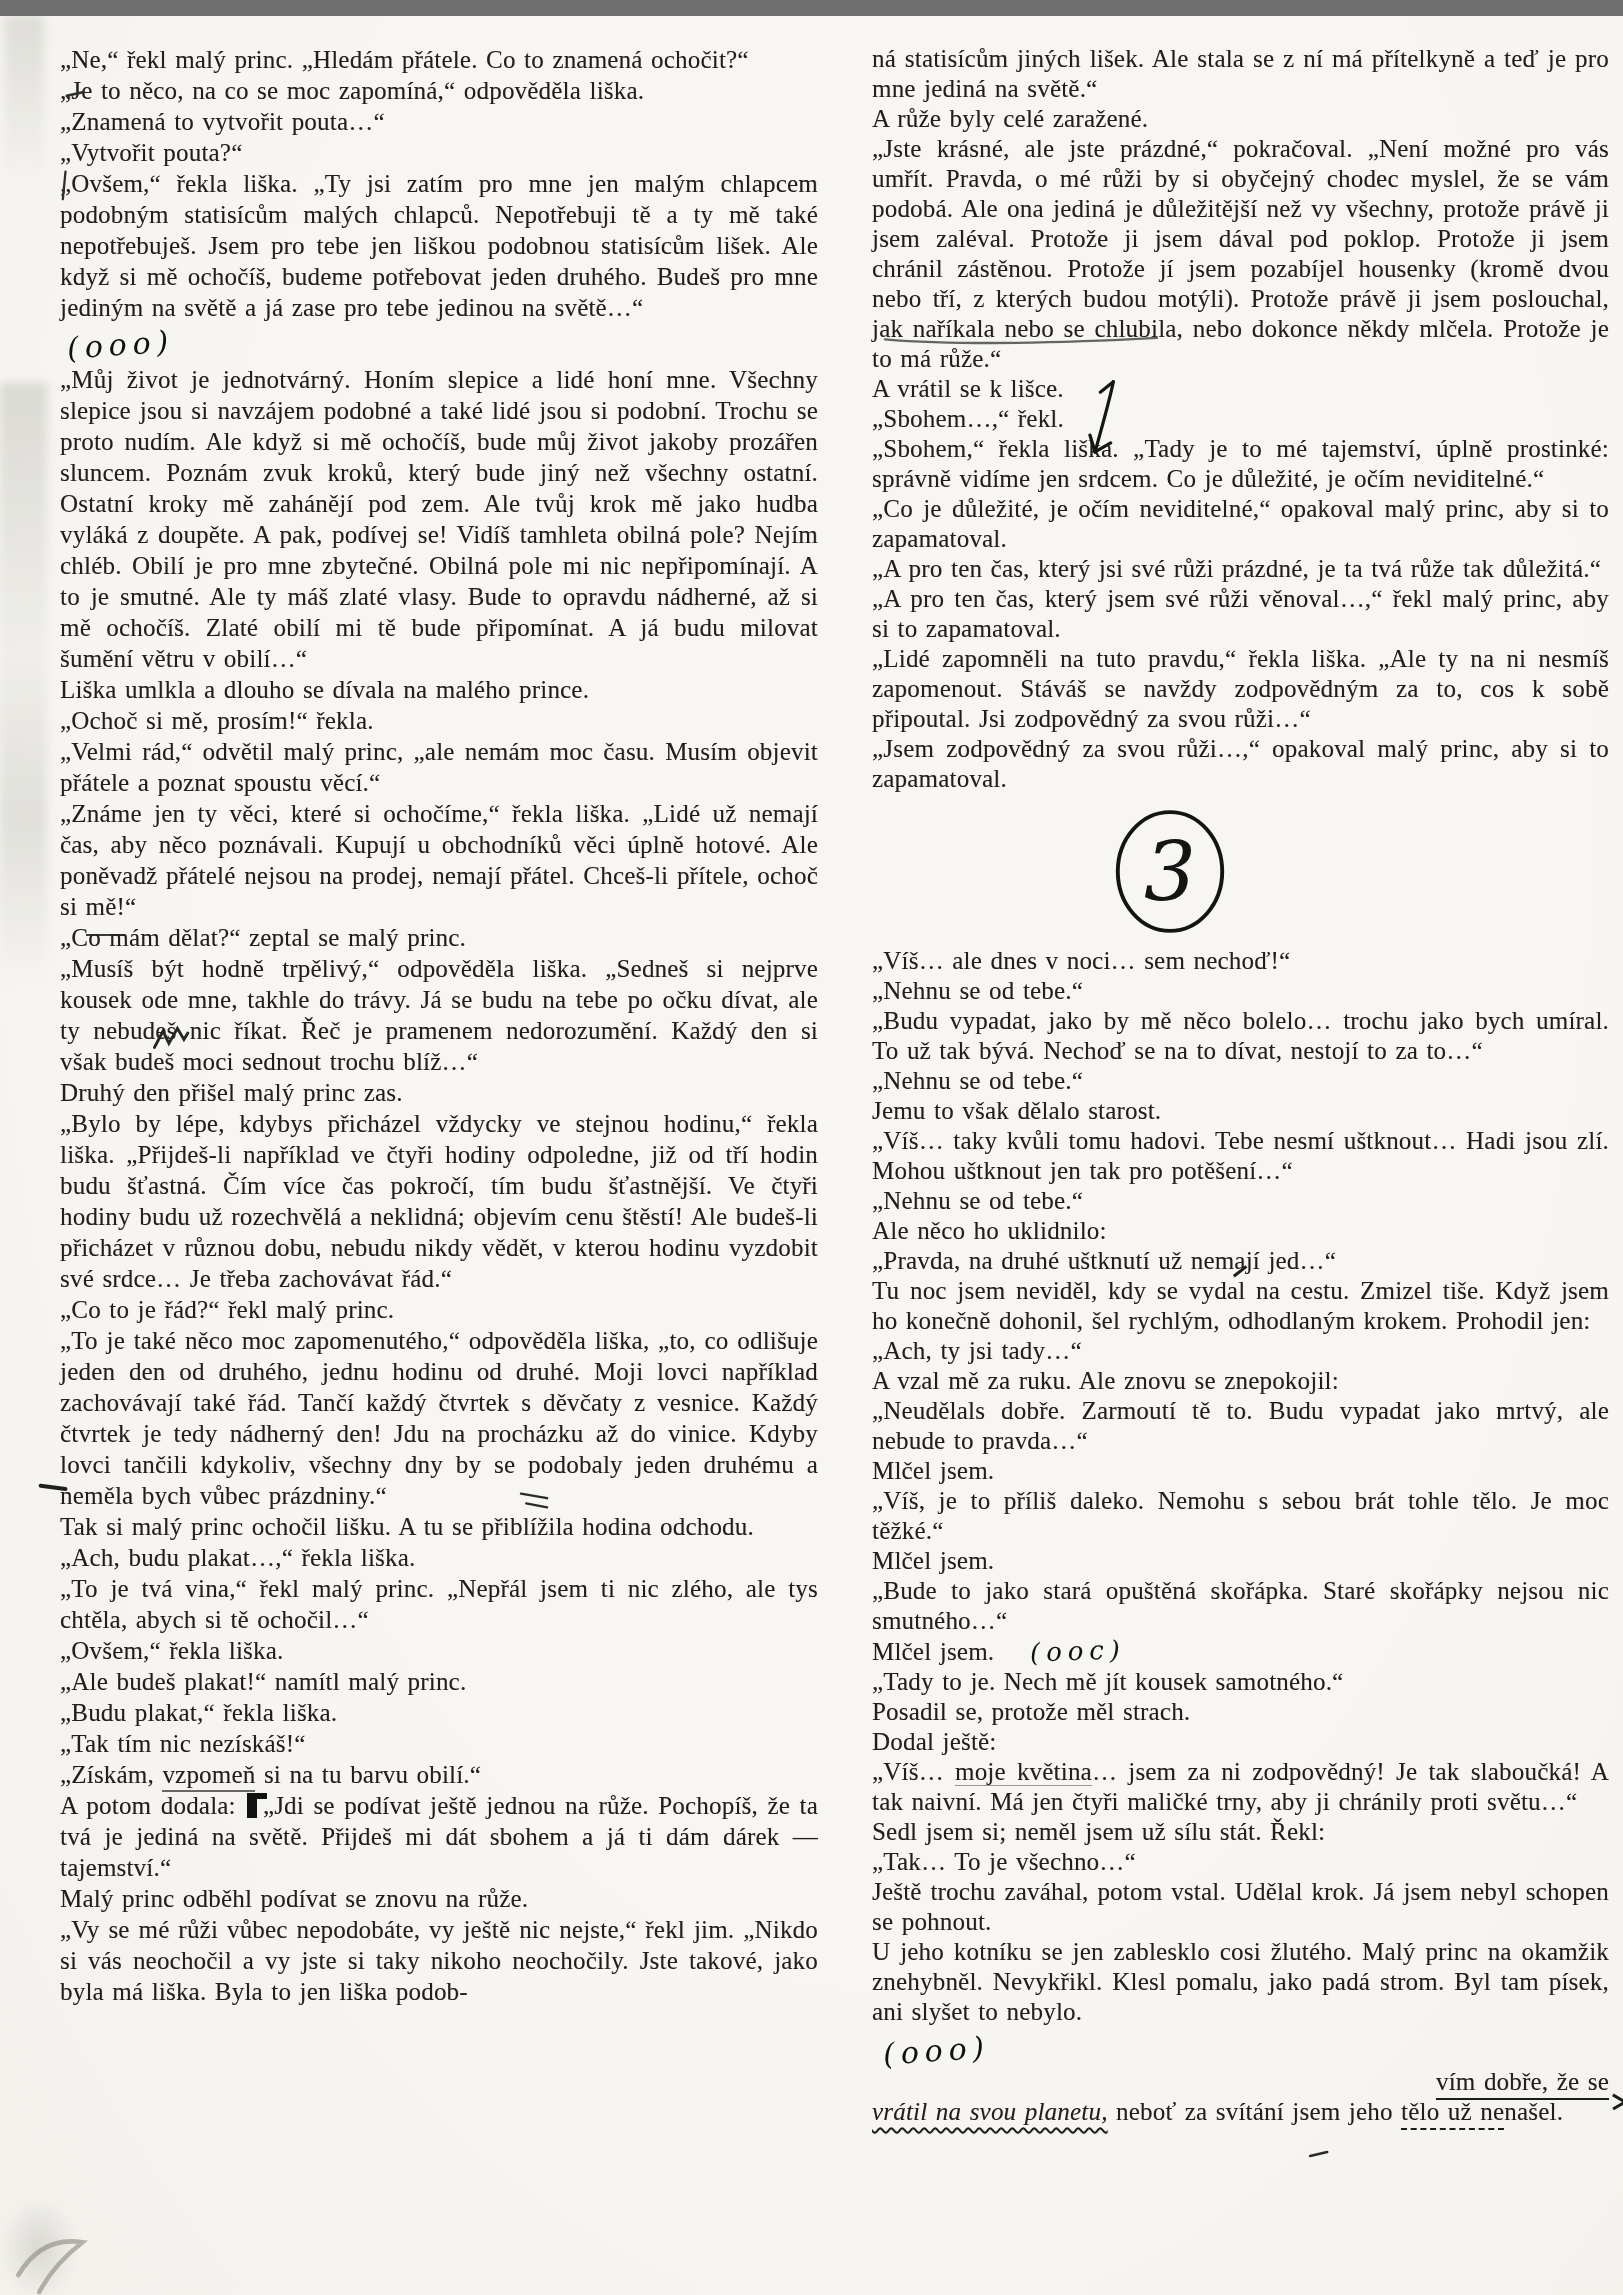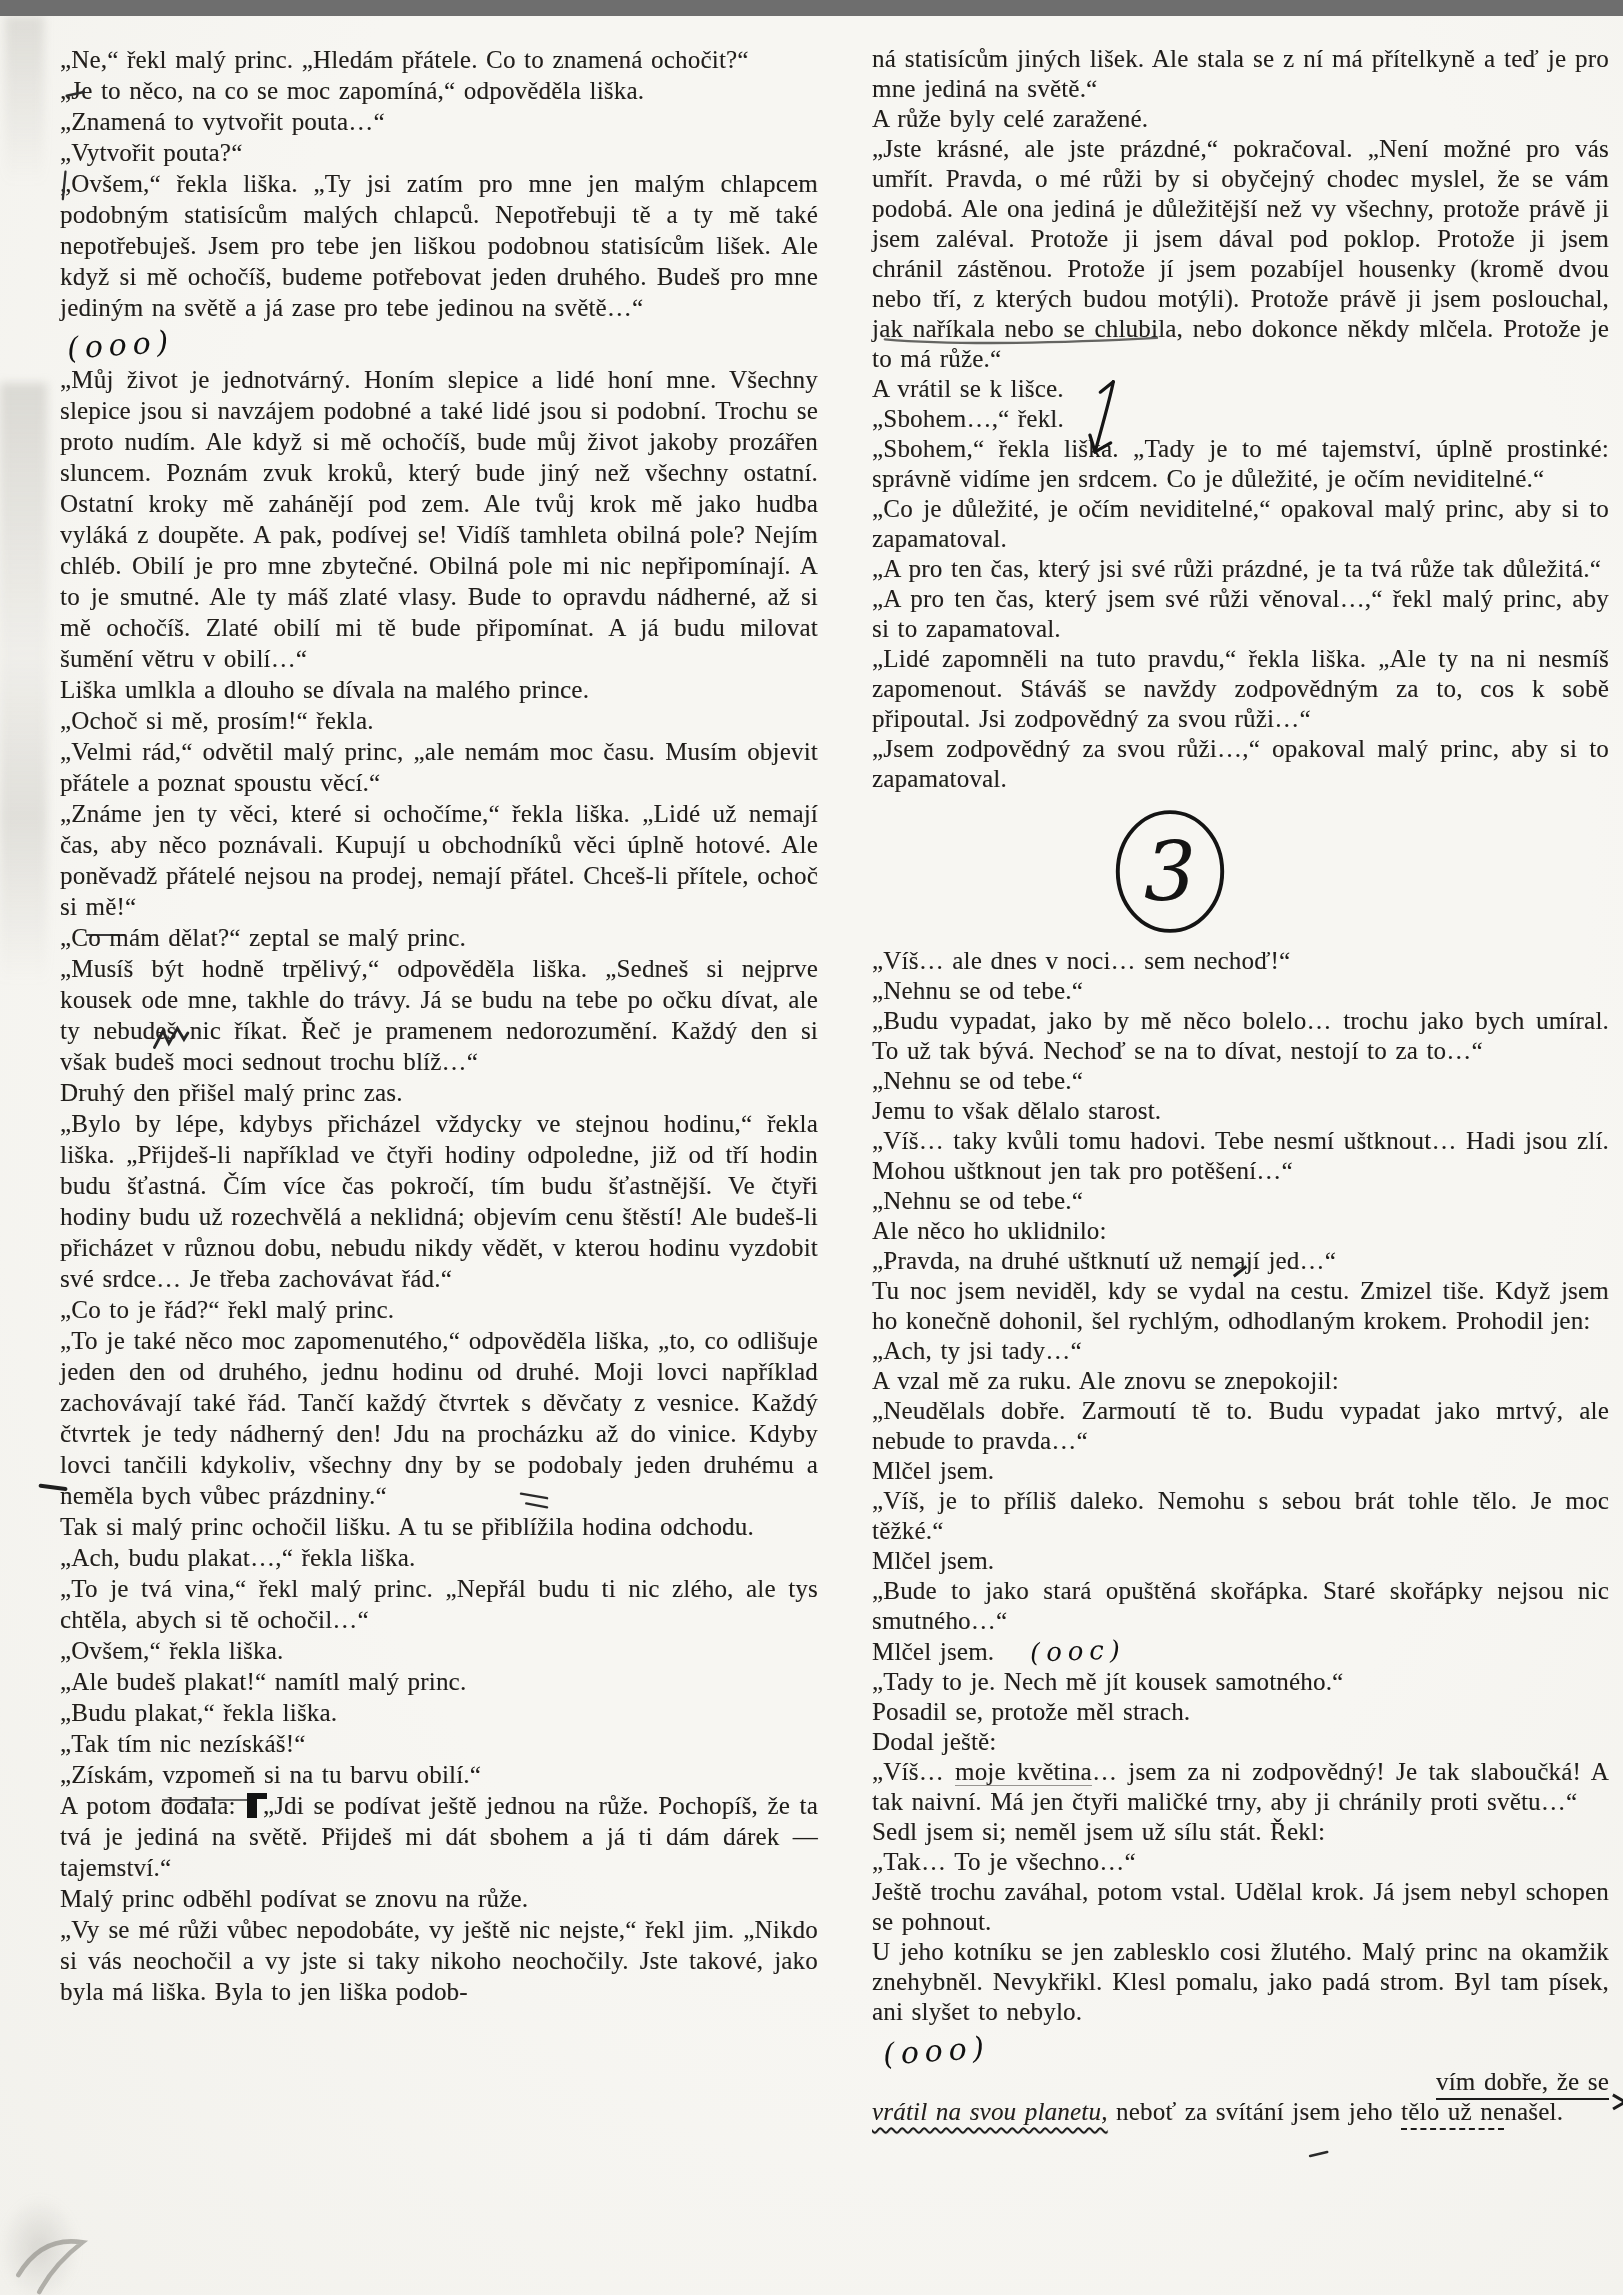--- a/index.html
+++ b/index.html
@@ -51,21 +51,21 @@
   
   .circle3{
     margin:10.5px 0 6.5px 236px;
     width:124px;height:135px;
     position:relative;
   }
 
   
   .u-pencil{border-bottom:2px solid #3a3a3a;padding-bottom:14px;}
   .u-faint{border-bottom:1.3px solid rgba(75,70,65,.55);padding-bottom:0.7px;}
-  .u-slant{border-bottom:2px solid rgba(55,55,55,.75);padding-bottom:11px;}
+  .u-slant{border-bottom:2px solid rgba(55,55,55,.75);padding-bottom:2px;}
   .wavy{
     text-decoration:underline;
     text-decoration-style:wavy;
     text-decoration-thickness:2px;
     text-decoration-color:#1c1c1c;
     text-underline-offset:6.5px;
     text-decoration-skip-ink:none;
     font-style:italic;
   }
   .dashdot{border-bottom:2.6px dashed #1c1c1c;padding-bottom:2.6px;}
@@ -136,21 +136,21 @@
       <span>„Známe jen ty věci, které si ochočíme,“ řekla liška. „Lidé už nemají čas, aby něco poznávali. Kupují u obchodníků věci úplně hotové. Ale poněvadž přátelé nejsou na prodej, nemají přátel. Chceš-li přítele, ochoč si </span><span class="u-pencil">mě!</span><span>“</span>
     </p>
     <p>„Co mám dělat?“ zeptal se malý princ.</p>
     <p>„Musíš být hodně trpělivý,“ odpověděla liška. „Sedneš si nejprve kousek ode mne, takhle do trávy. Já se budu na tebe po očku dívat, ale ty nebudeš nic říkat. Řeč je pramenem nedorozumění. Každý den si však budeš moci sednout trochu blíž…“</p>
     <p>Druhý den přišel malý princ zas.</p>
     <p>„Bylo by lépe, kdybys přicházel vždycky ve stejnou hodinu,“ řekla liška. „Přijdeš-li například ve čtyři hodiny odpoledne, již od tří hodin budu šťastná. Čím více čas pokročí, tím budu šťastnější. Ve čtyři hodiny budu už rozechvělá a neklidná; objevím cenu štěstí! Ale budeš-li přicházet v různou dobu, nebudu nikdy vědět, v kterou hodinu vyzdobit své srdce… Je třeba zachovávat řád.“</p>
     <p>„Co to je řád?“ řekl malý princ.</p>
     <p>„To je také něco moc zapomenutého,“ odpověděla liška, „to, co odlišuje jeden den od druhého, jednu hodinu od druhé. Moji lovci například zachovávají také řád. Tančí každý čtvrtek s děvčaty z vesnice. Každý čtvrtek je tedy nádherný den! Jdu na procházku až do vinice. Kdyby lovci tančili kdykoliv, všechny dny by se podobaly jeden druhému a neměla bych vůbec prázdniny.“</p>
     <p>Tak si malý princ ochočil lišku. A tu se přiblížila hodina odchodu.</p>
     <p>„Ach, budu plakat…,“ řekla liška.</p>
-    <p>„To je tvá vina,“ řekl malý princ. „Nepřál budu ti nic zlého, ale tys chtěla, abych si tě ochočil…“</p>
+    <p>„To je tvá vina,“ řekl malý princ. „Nepřál jsem ti nic zlého, ale tys chtěla, abych si tě ochočil…“</p>
     <p>„Ovšem,“ řekla liška.</p>
     <p>„Ale budeš plakat!“ namítl malý princ.</p>
     <p>„Budu plakat,“ řekla liška.</p>
     <p>„Tak tím nic nezískáš!“</p>
     <p>
       <span>„Získám, </span><span class="u-slant">vzpomeň</span><span> si na tu barvu obilí.“</span>
     </p>
     <p>
       <span>A potom dodala: </span><span class="blob"></span><span>„Jdi se podívat ještě jednou na růže. Pochopíš, že ta tvá je jediná na světě. Přijdeš mi dát sbohem a já ti dám dárek — tajemství.“</span>
     </p>

